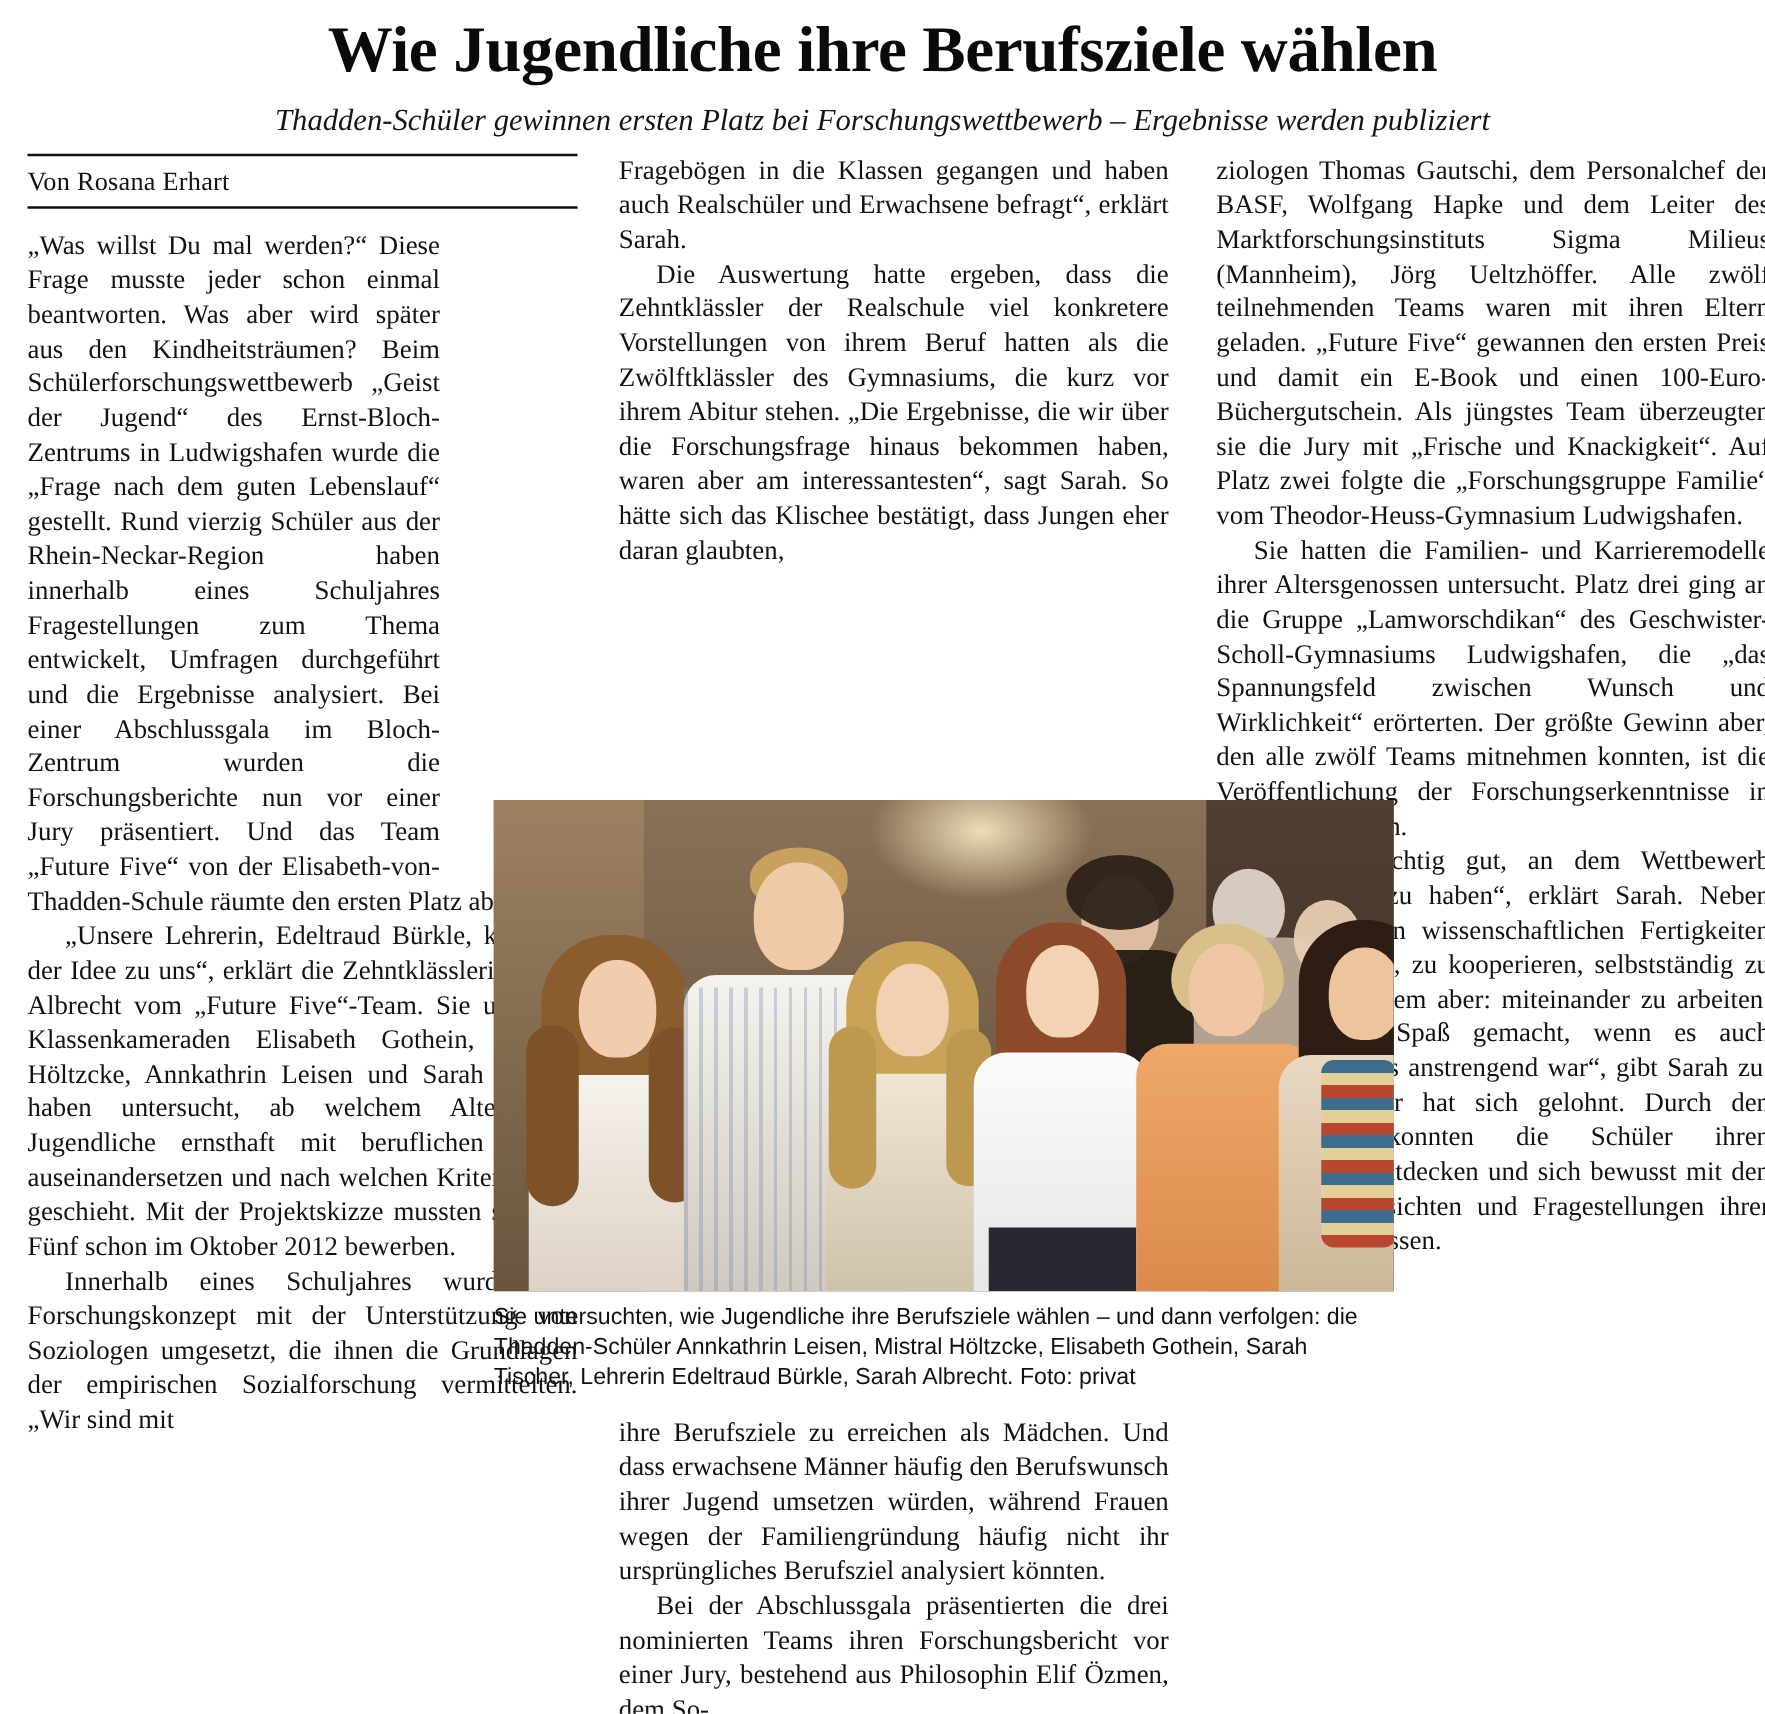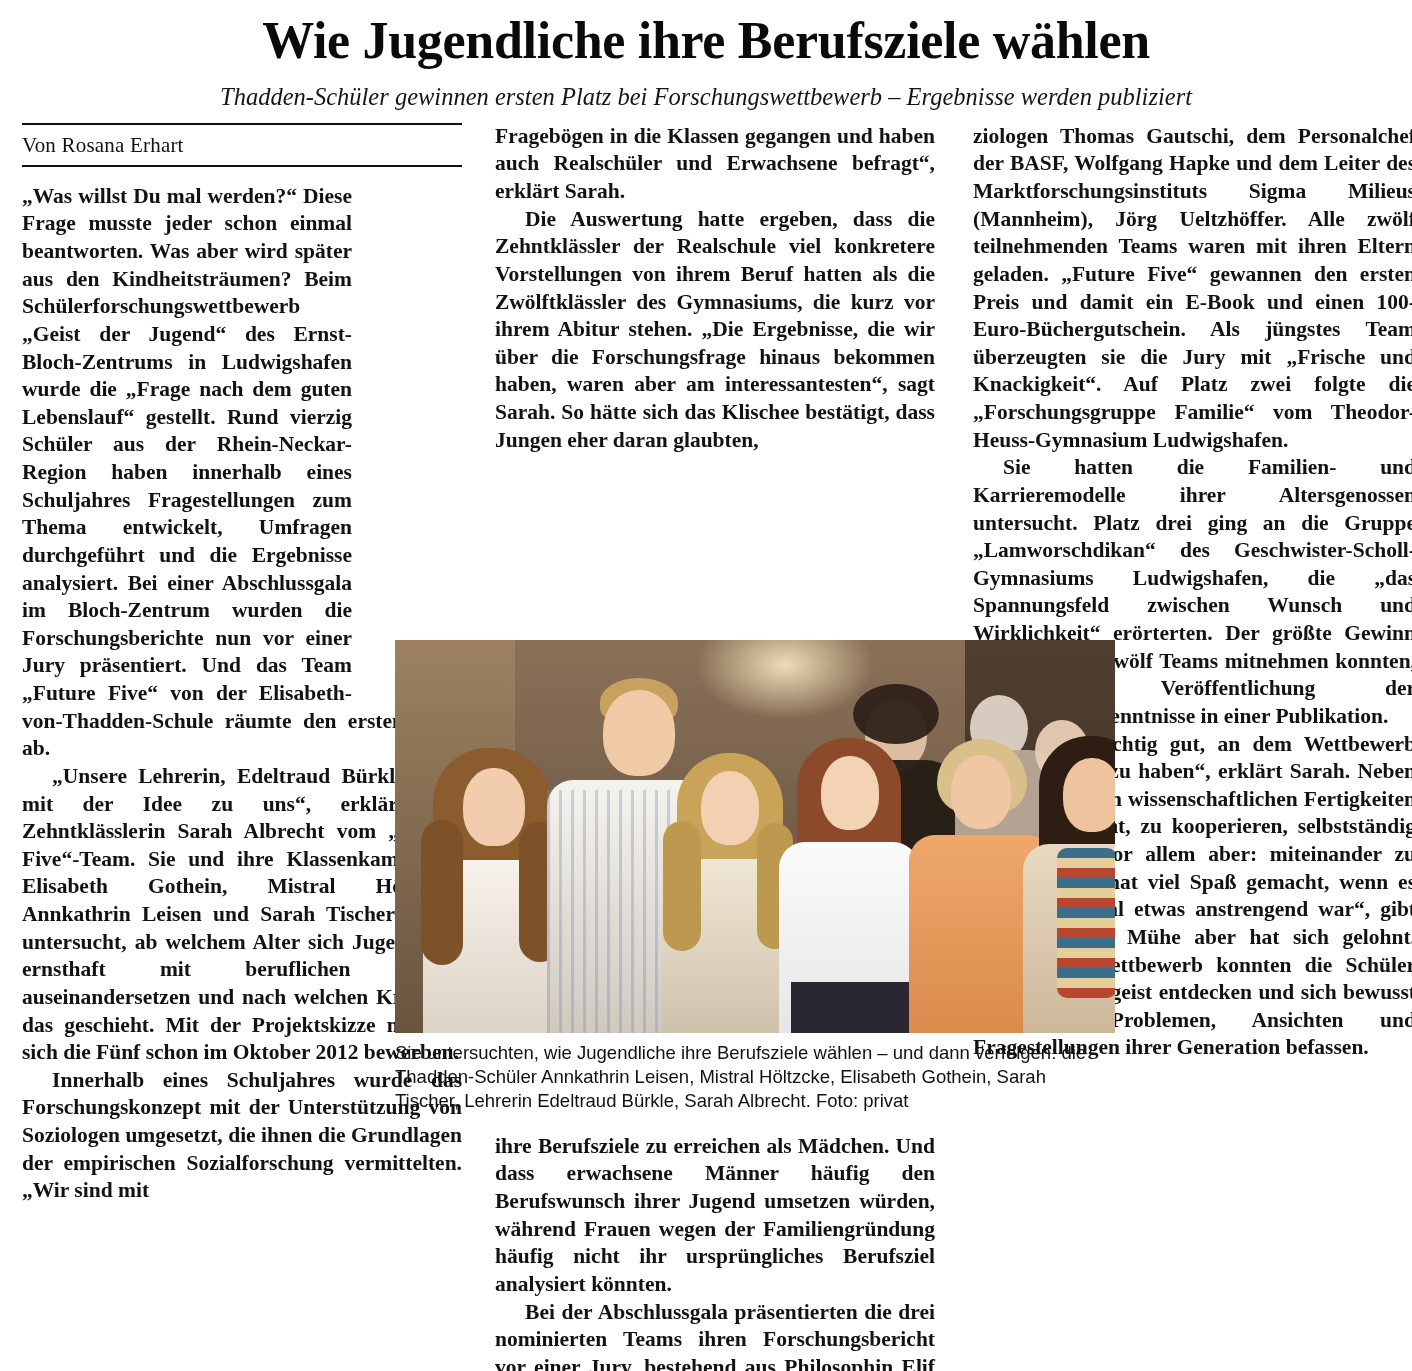--- a/index.html
+++ b/index.html
@@ -69,21 +69,20 @@
     letter-spacing: 0.2px;
     padding-bottom: 6px;
   }
   .byline-rule-bottom {
     border-bottom: 2px solid #111;
     margin: 0 0 16px 0;
   }
   p {
     margin: 0;
     text-indent: 1.4em;
-    font-weight: bold;
   }
   p.first {
     text-indent: 0;
   }
 
   
   .photo-block {
     position: absolute;
     left: 345px;
     top: 517px;

